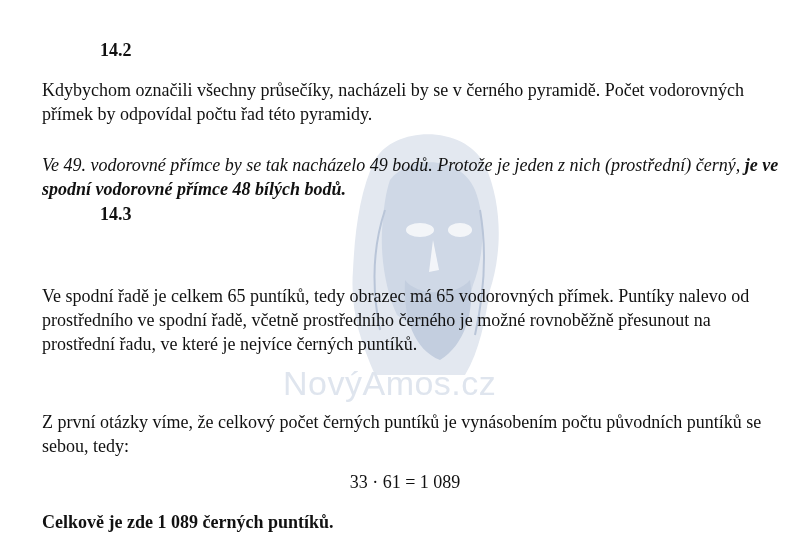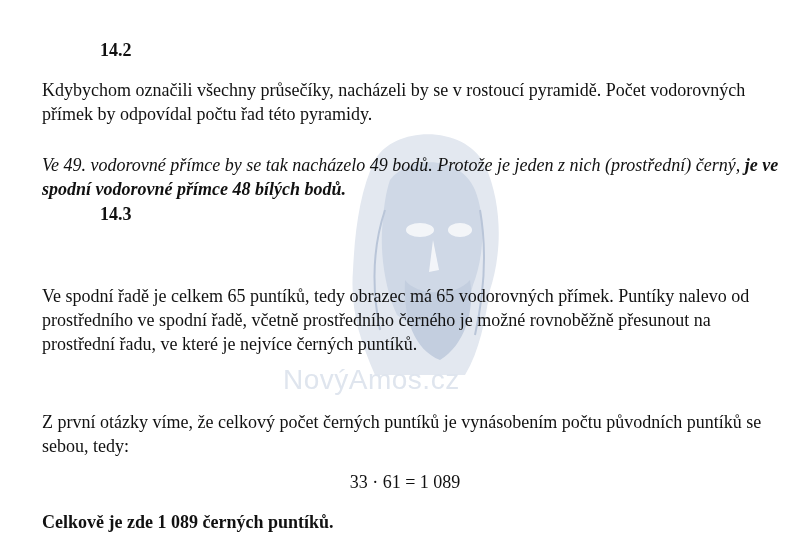--- a/index.html
+++ b/index.html
@@ -23,21 +23,21 @@
       width: 200px;
       height: 270px;
       pointer-events: none;
       z-index: 0;
     }
     .watermark-text {
       position: absolute;
       left: 283px;
       top: 364px;
       font-family: "Liberation Sans", "DejaVu Sans", sans-serif;
-      font-size: 28px;
+      font-size: 34px;
       color: #dfe5ee;
       letter-spacing: 0.5px;
       z-index: 0;
       pointer-events: none;
     }
     .page {
       position: absolute;
       left: 0;
       top: 0;
       width: 676px;
@@ -90,21 +90,21 @@
     <path d="M70 90 C60 120 55 160 65 210"></path>
     <path d="M165 90 C172 130 170 170 160 215"></path>
   </g>
 </svg>
 <div class="watermark-text">NovýAmos.cz</div>
 
 <div class="page">
 
   <div class="heading" style="top:24px;">14.2</div>
 
-  <div class="para" style="top:62px;">Kdybychom označili všechny průsečíky, nacházeli by se v rostoucí pyramidě. Počet vodorovných přímek by odpovídal počtu řad této pyramidy.</div>
+  <div class="para" style="top:62px;">Kdybychom označili všechny průsečíky, nacházeli by se v černého pyramidě. Počet vodorovných přímek by odpovídal počtu řad této pyramidy.</div>
 
   <div class="para" style="top:137px;font-style:italic;">
     <span>Ve 49. vodorovné přímce by se tak nacházelo 49 bodů. Protože je jeden z nich (prostřední) černý, </span><span class="bold">je ve spodní vodorovné přímce 48 bílých bodů.</span>
   </div>
 
   <div class="heading" style="top:188px;">14.3</div>
 
 
   <div class="para" style="top:268px;">Ve spodní řadě je celkem 65 puntíků, tedy obrazec má 65 vodorovných přímek. Puntíky nalevo od prostředního ve spodní řadě, včetně prostředního černého je možné rovnoběžně přesunout na prostřední řadu, ve které je nejvíce černých puntíků.</div>
 

